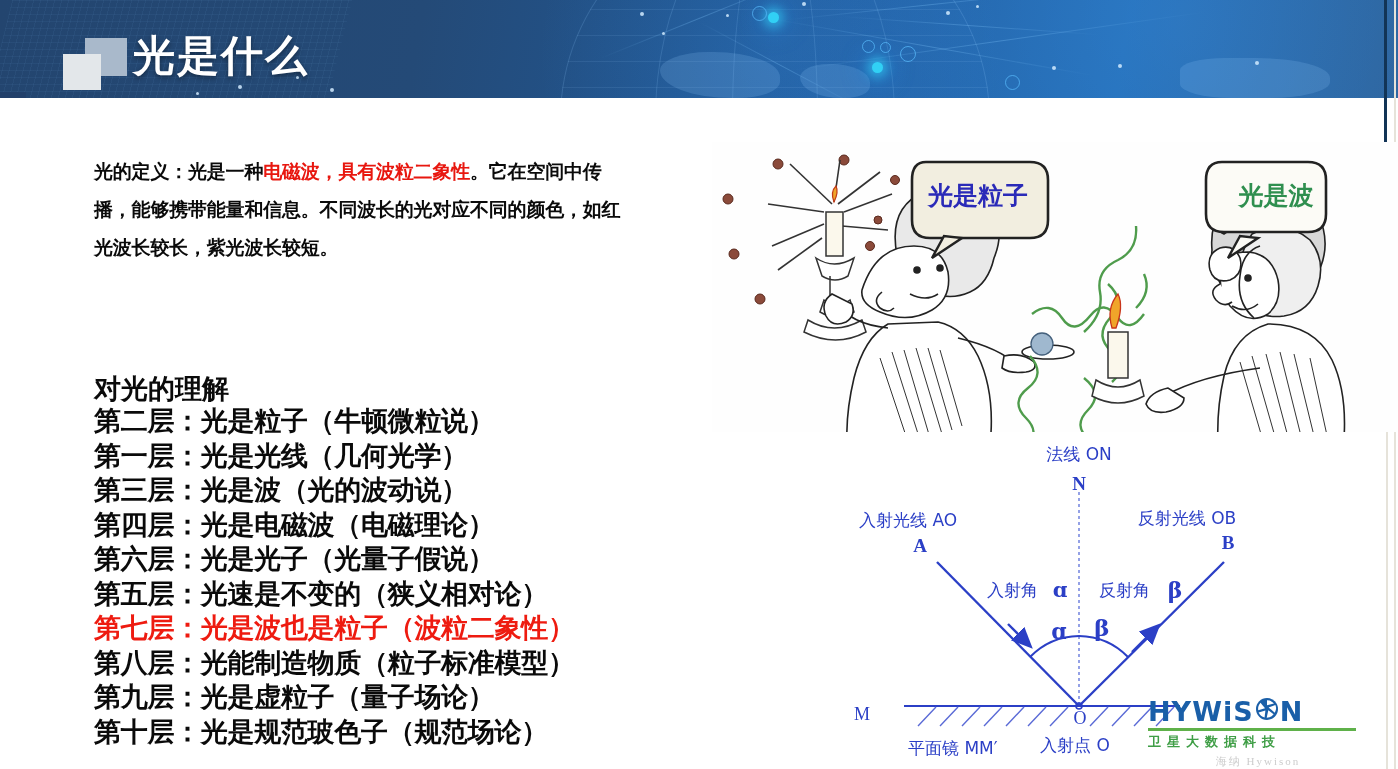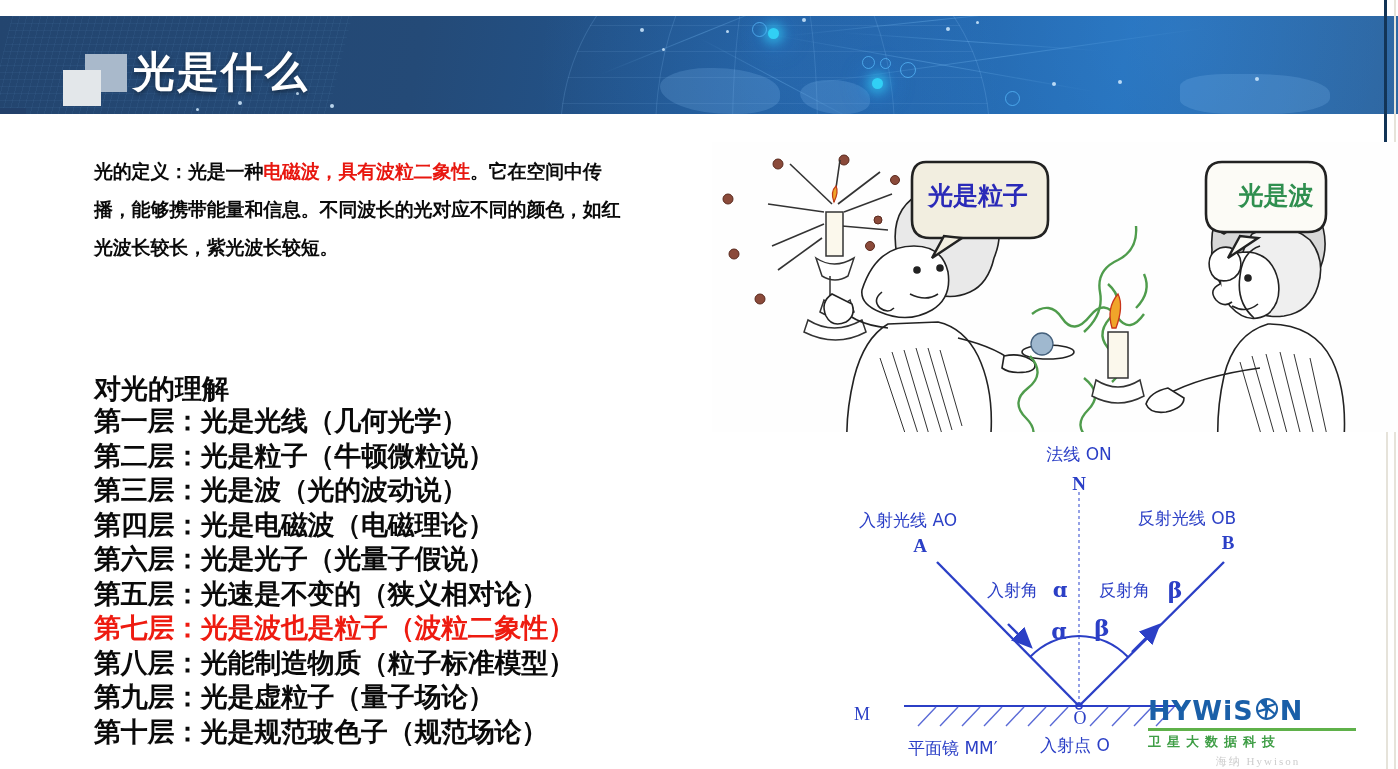--- a/index.html
+++ b/index.html
@@ -17,21 +17,21 @@
     position: relative;
     width: 1398px;
     height: 769px;
     background: #ffffff;
     overflow: hidden;
   }
 
   
   .header {
     position: absolute;
-    left: 0; top: 16px;
+    left: 0; top: 0;
     width: 1398px;
     height: 98px;
     background:
       radial-gradient(circle at 1180px 20px, rgba(90,170,255,.22) 0%, rgba(90,170,255,0) 38%),
       radial-gradient(circle at 770px 55px, rgba(60,150,240,.20) 0%, rgba(60,150,240,0) 30%),
       linear-gradient(100deg, #23456f 0%, #244a77 30%, #1f5da0 62%, #1f6bb4 80%, #2a5f96 100%);
     overflow: hidden;
     text-align: center;
   }
 
@@ -192,21 +192,21 @@
   .diagram svg { display: block; overflow: visible; }
 
   
   .logo {
     position: absolute;
     left: 1148px; top: 697px;
     width: 220px;
   }
   .logo-main {
     display: flex;
-    align-items: flex-start;
+    align-items: center;
     font-size: 27px;
     font-weight: bold;
     color: #1a5fa8;
     letter-spacing: 1px;
     line-height: 1;
     font-family: "DejaVu Sans", "Liberation Sans", sans-serif;
   }
   .logo-rule {
     width: 208px; height: 3px;
     background: #5fb14a;
@@ -303,22 +303,22 @@
   <div class="edge-light"></div>
   <div class="edge-light2"></div>
 
   <div class="left-col">
     <p class="para"><span>光的定义：光是一种</span><span class="red">电磁波，具有波粒二象性</span><span>。它在空间中传播，能够携带能量和信息。不同波长的光对应不同的颜色，如红光波长较长，紫光波长较短。</span></p>
   </div>
 
   <div class="sub-title">对光的理解</div>
 
   <ul class="layer-list">
+    <li>第二层：光是粒子（牛顿微粒说）</li>
     <li>第一层：光是光线（几何光学）</li>
-    <li>第二层：光是粒子（牛顿微粒说）</li>
     <li>第三层：光是波（光的波动说）</li>
     <li>第四层：光是电磁波（电磁理论）</li>
     <li>第六层：光是光子（光量子假说）</li>
     <li>第五层：光速是不变的（狭义相对论）</li>
     <li class="hl">第七层：光是波也是粒子（波粒二象性）</li>
     <li>第八层：光能制造物质（粒子标准模型）</li>
     <li>第九层：光是虚粒子（量子场论）</li>
     <li>第十层：光是规范玻色子（规范场论）</li>
   </ul>
 

